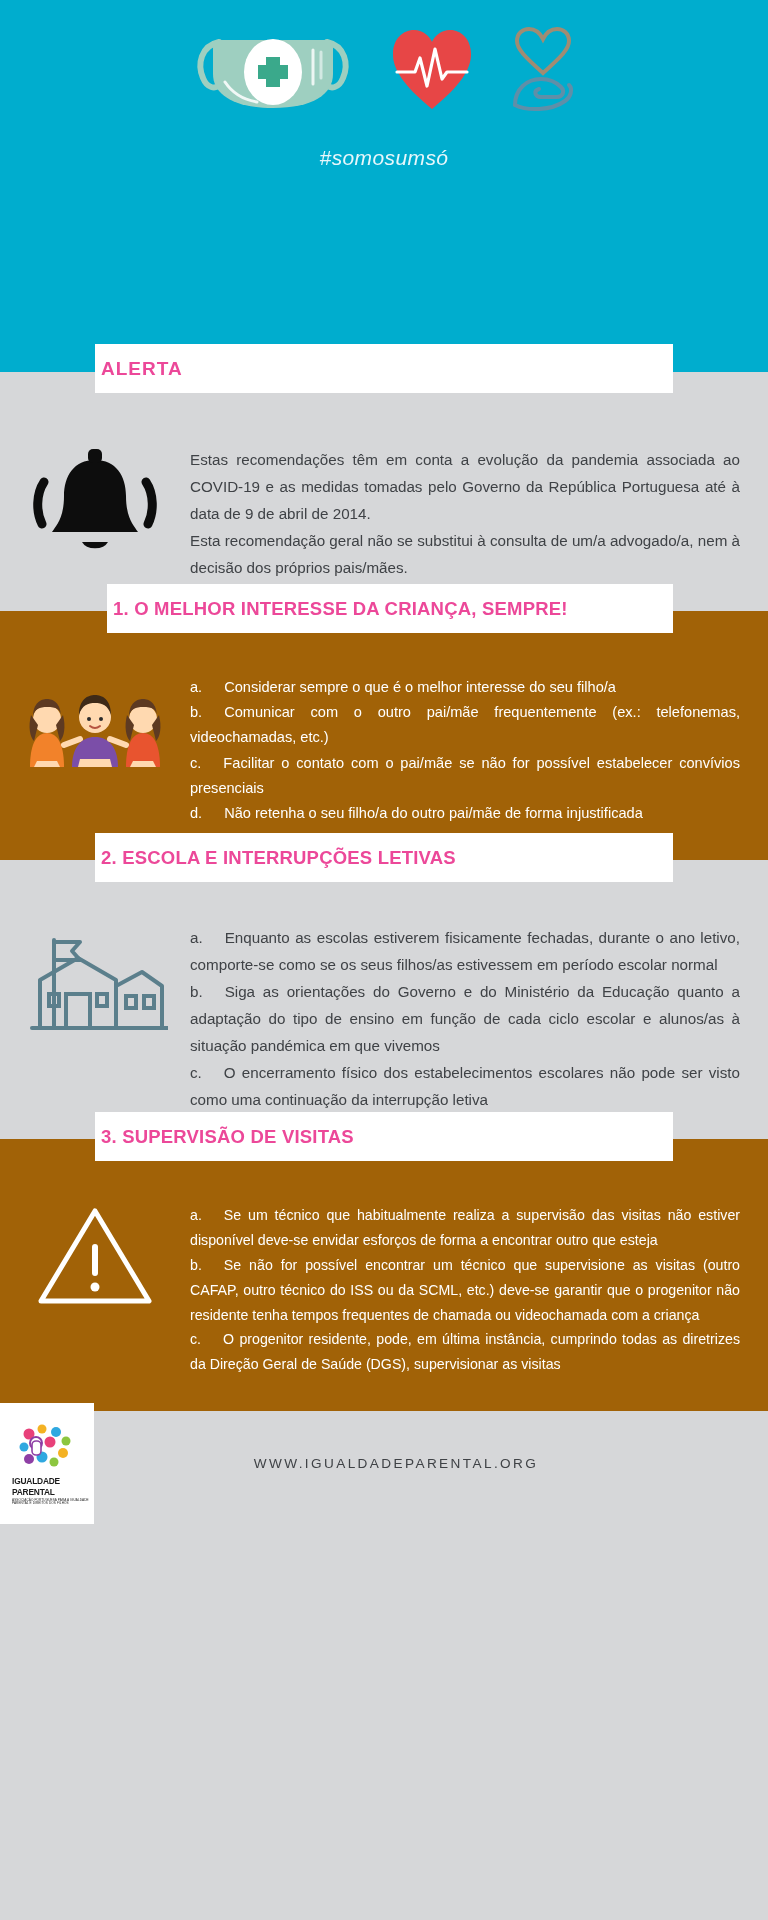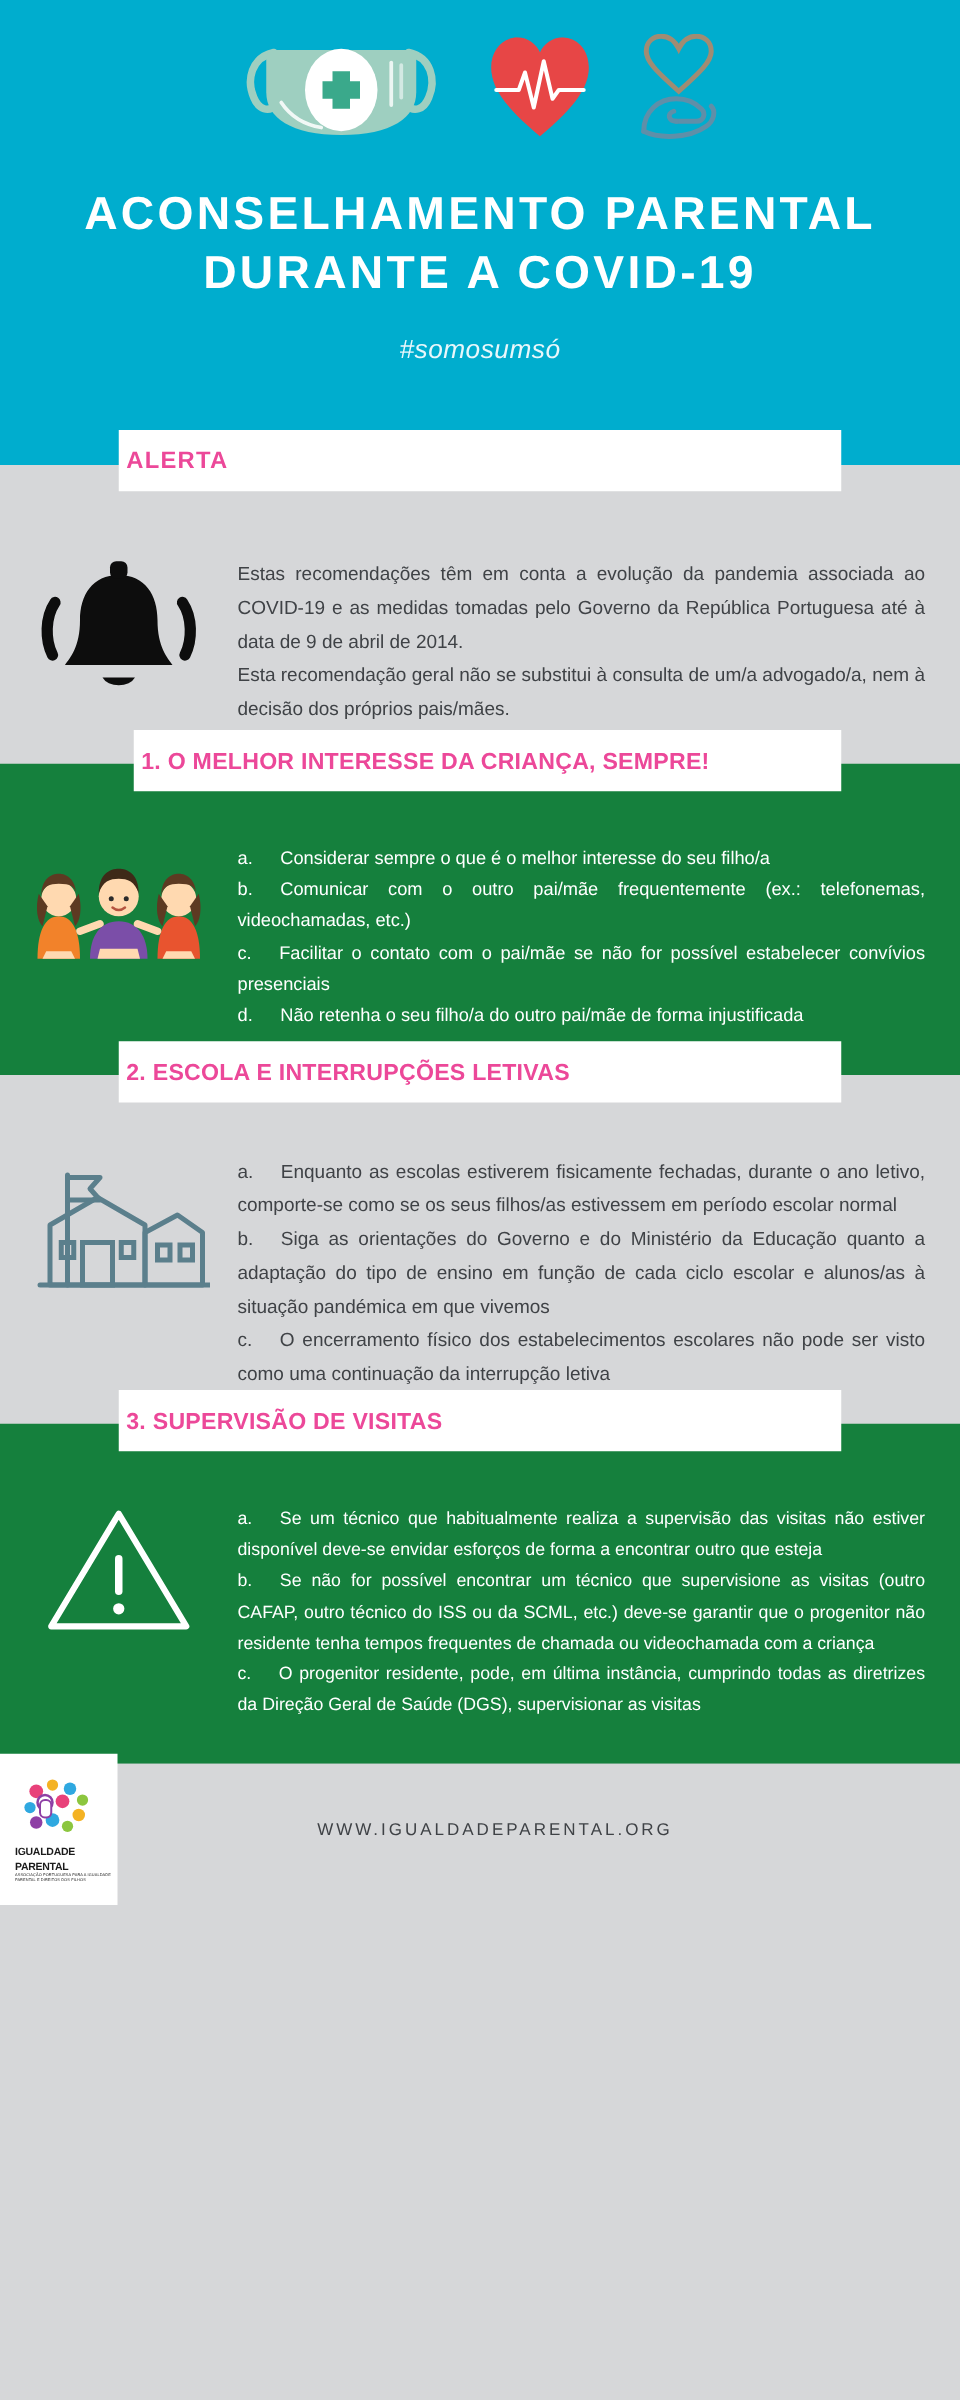--- a/index.html
+++ b/index.html
@@ -55,21 +55,21 @@
     margin-top: 26px;
     color: #e8f7fb;
     font-size: 21px;
     letter-spacing: 0.4px;
     font-weight: normal;
     font-style: italic;
   }
 
   
   .band-grey { background: #d6d7d9; }
-  .band-blue { background: #15803d; }
+  .band-blue { background: #a16207; }
 
   .section-header-wrap {
     position: relative;
     height: 0;
   }
   .section-header {
     position: absolute;
     left: 95px;
     right: 95px;
     background: #ffffff;
@@ -221,21 +221,20 @@
       <span class="icon-hand">
         <svg width="72" height="86" viewBox="0 0 72 86">
           <path d="M36 46 C18 30 10 22 10 14 C10 6 16 2 22 2 C28 2 33 6 36 12 C39 6 44 2 50 2 C56 2 62 6 62 14 C62 22 54 30 36 46 Z" fill="none" stroke="#a08c73" stroke-width="4"></path>
           <path d="M8 78 C8 62 20 52 34 52 C44 52 50 56 54 60 C58 64 56 70 50 70 H34" fill="none" stroke="#5f8fa8" stroke-width="4" stroke-linecap="round" stroke-linejoin="round"></path>
           <path d="M34 70 C28 70 26 64 32 62" fill="none" stroke="#5f8fa8" stroke-width="4" stroke-linecap="round"></path>
           <path d="M8 78 C20 84 44 84 58 74 C64 70 66 62 62 58" fill="none" stroke="#5f8fa8" stroke-width="4" stroke-linecap="round"></path>
         </svg>
       </span>
     </div>
 
-    <div class="title">ACONSELHAMENTO PARENTAL DURANTE A COVID-19</div>
     <div class="hashtag">#somosumsó</div>
   </div>
 
   <div class="section-header-wrap">
     <div class="section-header alerta" style="top:-28px;">ALERTA</div>
   </div>
 
   <div class="band-grey alert-section">
     <div class="content-row">
       <div class="art-col">

